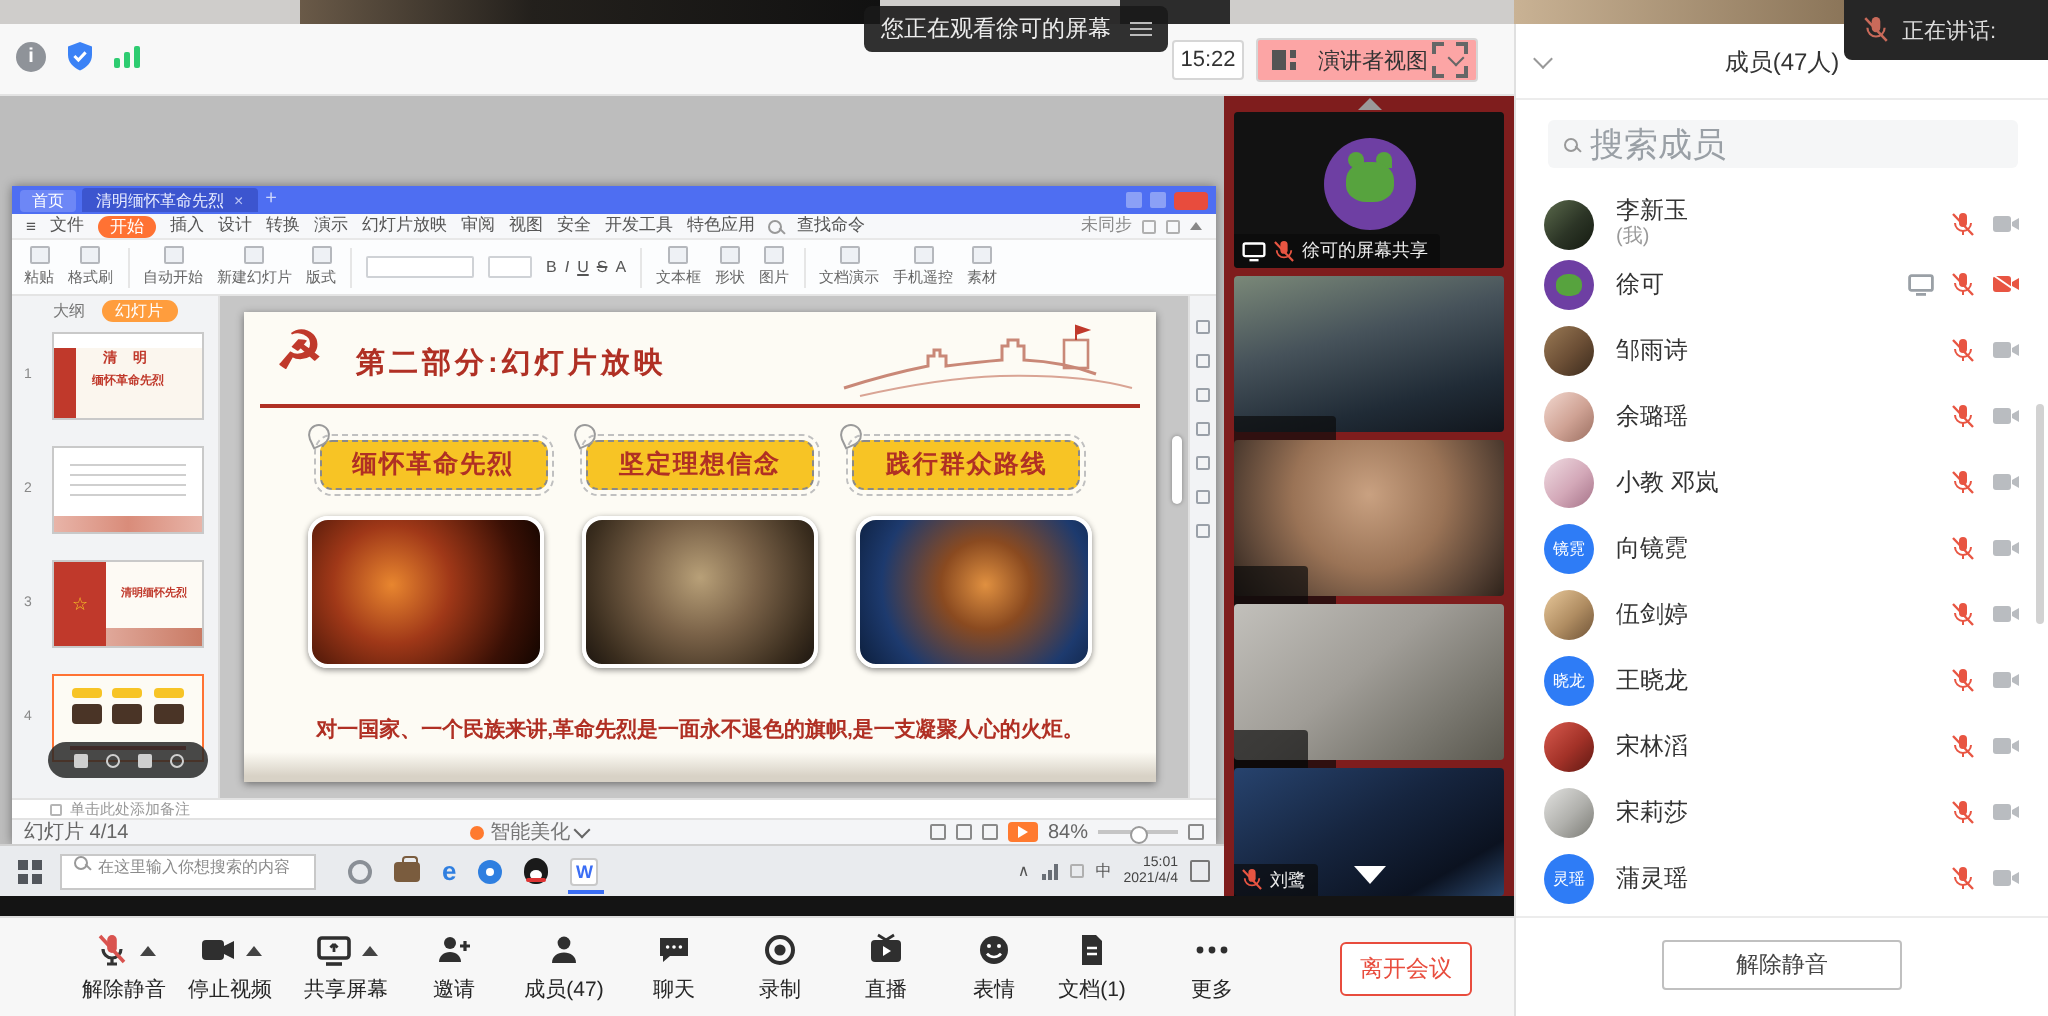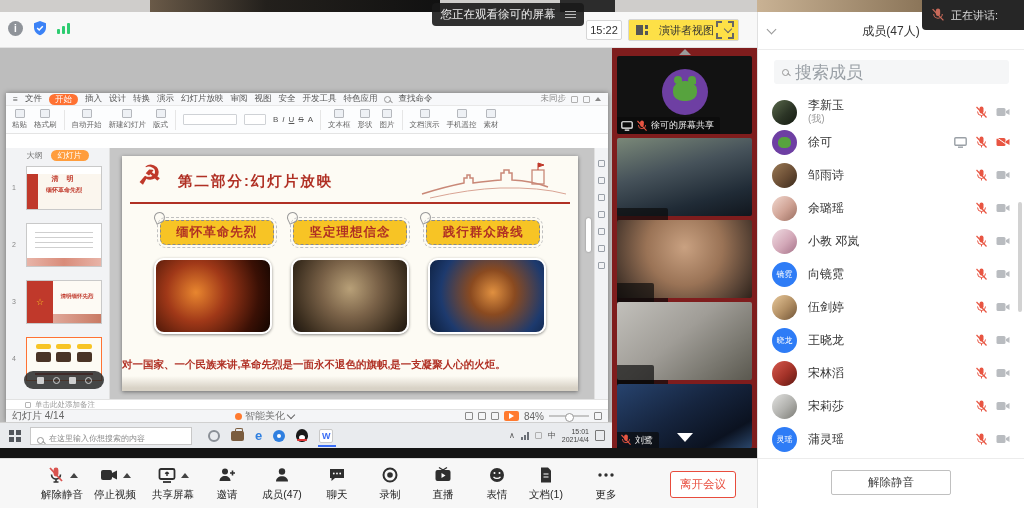--- a/index.html
+++ b/index.html
@@ -23,21 +23,21 @@
   
   .meet-topbar{position:absolute;left:0;top:12px;width:757px;height:36px;background:#f8f8f8;border-bottom:1px solid #e3e3e3;}
   .tl-icons{position:absolute;left:8px;top:8px;display:flex;align-items:center;gap:9px;}
   .info-badge{width:15px;height:15px;border-radius:50%;background:#8f9399;color:#fff;font-size:10px;font-weight:bold;
     display:flex;align-items:center;justify-content:center;}
   .sig{display:flex;align-items:flex-end;gap:2px;height:12px;}
   .sig span{width:3px;background:#2ecc71;border-radius:1px;}
   .sig .s1{height:5px;}.sig .s2{height:8px;}.sig .s3{height:11px;}
   .time-chip{position:absolute;left:586px;top:8px;width:36px;height:20px;border:1px solid #d6d6d6;background:#fff;
     font-size:11px;color:#333;display:flex;align-items:center;justify-content:center;border-radius:2px;}
-  .view-btn{position:absolute;left:628px;top:7px;height:22px;border:1px solid #d6d6d6;background:#fde047;border-radius:2px;
+  .view-btn{position:absolute;left:628px;top:7px;height:22px;border:1px solid #d6d6d6;background:#fca5a5;border-radius:2px;
     display:flex;align-items:center;gap:11px;padding:0 7px;font-size:11px;color:#333;}
   .layout-ico{width:12px;height:10px;background:
       linear-gradient(#555,#555) 0 0/7px 10px,
       linear-gradient(#555,#555) 9px 0/3px 4px,
       linear-gradient(#555,#555) 9px 6px/3px 4px;background-repeat:no-repeat;}
   .chev-down{width:6px;height:6px;border-right:1.4px solid #666;border-bottom:1.4px solid #666;transform:rotate(45deg);margin-top:-3px;}
   .fs-btn{position:absolute;left:716px;top:9px;width:18px;height:18px;background:
       linear-gradient(#666,#666) left top/6px 2px,linear-gradient(#666,#666) left top/2px 6px,
       linear-gradient(#666,#666) right top/6px 2px,linear-gradient(#666,#666) right top/2px 6px,
       linear-gradient(#666,#666) left bottom/6px 2px,linear-gradient(#666,#666) left bottom/2px 6px,
@@ -112,21 +112,21 @@
   .gwall{position:absolute;right:8px;top:2px;}
   .redline{position:absolute;left:8px;right:8px;top:46px;height:2px;background:#b03024;}
   .ybtn-row{position:absolute;top:64px;left:0;right:0;display:flex;justify-content:space-around;padding:0 28px;}
   .ybtn{width:114px;height:25px;background:#f7c425;border:1px dashed #8a8a8a;outline:1px dashed #c0c0c0;outline-offset:2px;
       border-radius:6px;color:#b03024;font-weight:bold;font-size:12.5px;display:flex;align-items:center;justify-content:center;
       letter-spacing:1px;position:relative;}
   .ybtn::before{content:"";position:absolute;left:-7px;top:-9px;width:9px;height:9px;border:1.5px solid #9a9a9a;
       border-radius:50% 50% 50% 0;transform:rotate(-25deg);}
   .img-row{position:absolute;top:102px;left:0;right:0;display:flex;justify-content:space-around;padding:0 22px;}
   .simg{width:118px;height:76px;border-radius:10px;border:2px solid #fff;box-shadow:0 1px 3px rgba(0,0,0,.45);}
-  .caption{position:absolute;top:202px;left:0;right:0;color:#b03024;font-weight:bold;font-size:10.5px;white-space:nowrap;}
+  .caption{position:absolute;top:202px;left:0;right:0;text-align:center;color:#b03024;font-weight:bold;font-size:10.5px;white-space:nowrap;}
   .cloudband{position:absolute;left:0;right:0;bottom:0;height:15px;background:linear-gradient(180deg,rgba(210,205,192,0),#d8d2c6 80%);}
 
   .toolstrip{width:14px;background:#f2f3f5;border-left:1px solid #e0e0e0;display:flex;flex-direction:column;align-items:center;gap:10px;padding-top:12px;flex:none;}
   .tsg{width:7px;height:7px;border:1px solid #9aa0a8;border-radius:1px;flex:none;}
 
   .notesbar{position:absolute;left:0;right:0;bottom:13px;height:10px;background:#fff;border-top:1px solid #e2e2e2;
       font-size:7.5px;color:#999;display:flex;align-items:center;padding-left:19px;gap:4px;}
   .notesq{width:6px;height:6px;border:1px solid #b5b5b5;border-radius:1px;}
   .statusbar{position:absolute;left:0;right:0;bottom:0;height:13px;background:#f4f5f7;border-top:1px solid #e2e2e2;
       display:flex;align-items:center;font-size:10px;color:#666;padding:0 6px;gap:5px;white-space:nowrap;}
@@ -137,21 +137,21 @@
   .playbtn::after{content:"";position:absolute;left:5px;top:2px;border-left:5px solid #fff;border-top:3px solid transparent;border-bottom:3px solid transparent;}
   .ztrack{width:40px;height:2px;background:#c5c5c5;position:relative;}
   .ztrack::after{content:"";position:absolute;left:16px;top:-2.5px;width:7px;height:7px;border-radius:50%;background:#fff;border:1px solid #9a9a9a;}
 
   .taskbar{position:absolute;left:0;top:374px;width:612px;height:26px;background:#e9ebee;border-top:1px solid #d0d0d0;
       display:flex;align-items:center;}
   .start{margin-left:9px;width:12px;height:12px;background:
       linear-gradient(#52565c,#52565c) 0 0/5px 5px,linear-gradient(#52565c,#52565c) 7px 0/5px 5px,
       linear-gradient(#52565c,#52565c) 0 7px/5px 5px,linear-gradient(#52565c,#52565c) 7px 7px/5px 5px;
       background-repeat:no-repeat;flex:none;}
-  .tsearch{margin-left:9px;width:162px;height:18px;background:#fff;border:1px solid #c8c8c8;display:flex;align-items:flex-end;
+  .tsearch{margin-left:9px;width:128px;height:18px;background:#fff;border:1px solid #c8c8c8;display:flex;align-items:flex-start;
       gap:5px;padding:0 6px;font-size:8px;color:#8a8a8a;white-space:nowrap;overflow:hidden;}
   .ticons{display:flex;gap:11px;margin-left:16px;align-items:center;}
   .tc-circle{width:12px;height:12px;border:2px solid #8a8f96;border-radius:50%;}
   .tc-case{width:13px;height:10px;background:#7a5c3e;border-radius:2px;position:relative;}
   .tc-case::before{content:"";position:absolute;left:3.5px;top:-3px;width:6px;height:3px;border:1.5px solid #7a5c3e;border-bottom:none;border-radius:2px 2px 0 0;}
   .tc-edge{color:#2f7fe0;font-weight:bold;font-size:13px;line-height:13px;}
   .tc-blue{width:12px;height:12px;border-radius:50%;background:#2f7fe0;position:relative;}
   .tc-blue::after{content:"";position:absolute;left:4px;top:4px;width:4px;height:4px;border-radius:50%;background:#fff;}
   .tc-qq{width:12px;height:13px;border-radius:50% 50% 45% 45%;background:#1a1a1a;position:relative;}
   .tc-qq::after{content:"";position:absolute;left:3px;top:6px;width:6px;height:5px;border-radius:50%;background:#fff;}
@@ -245,20 +245,33 @@
       <span class="layout-ico"></span>
       <span>演讲者视图</span>
       <span class="chev-down"></span>
     </div>
     <div class="fs-btn"></div>
   </div>
 
   <div class="shared">
     <div class="wps">
 
+      <div class="titlebar">
+        <span class="home-tab">首页</span>
+        <span class="doc-tab">
+          <span>清明缅怀革命先烈</span>
+          <span class="x">×</span>
+        </span>
+        <span class="newtab">+</span>
+        <span class="tb-right">
+          <span class="tb-sq"></span>
+          <span class="tb-sq"></span>
+          <span class="promo"></span>
+        </span>
+      </div>
 
       <div class="menurow">
         <span>≡</span>
         <span class="mtab">文件</span>
         <span class="mtab active">开始</span>
         <span class="mtab">插入</span>
         <span class="mtab">设计</span>
         <span class="mtab">转换</span>
         <span class="mtab">演示</span>
         <span class="mtab">幻灯片放映</span>

